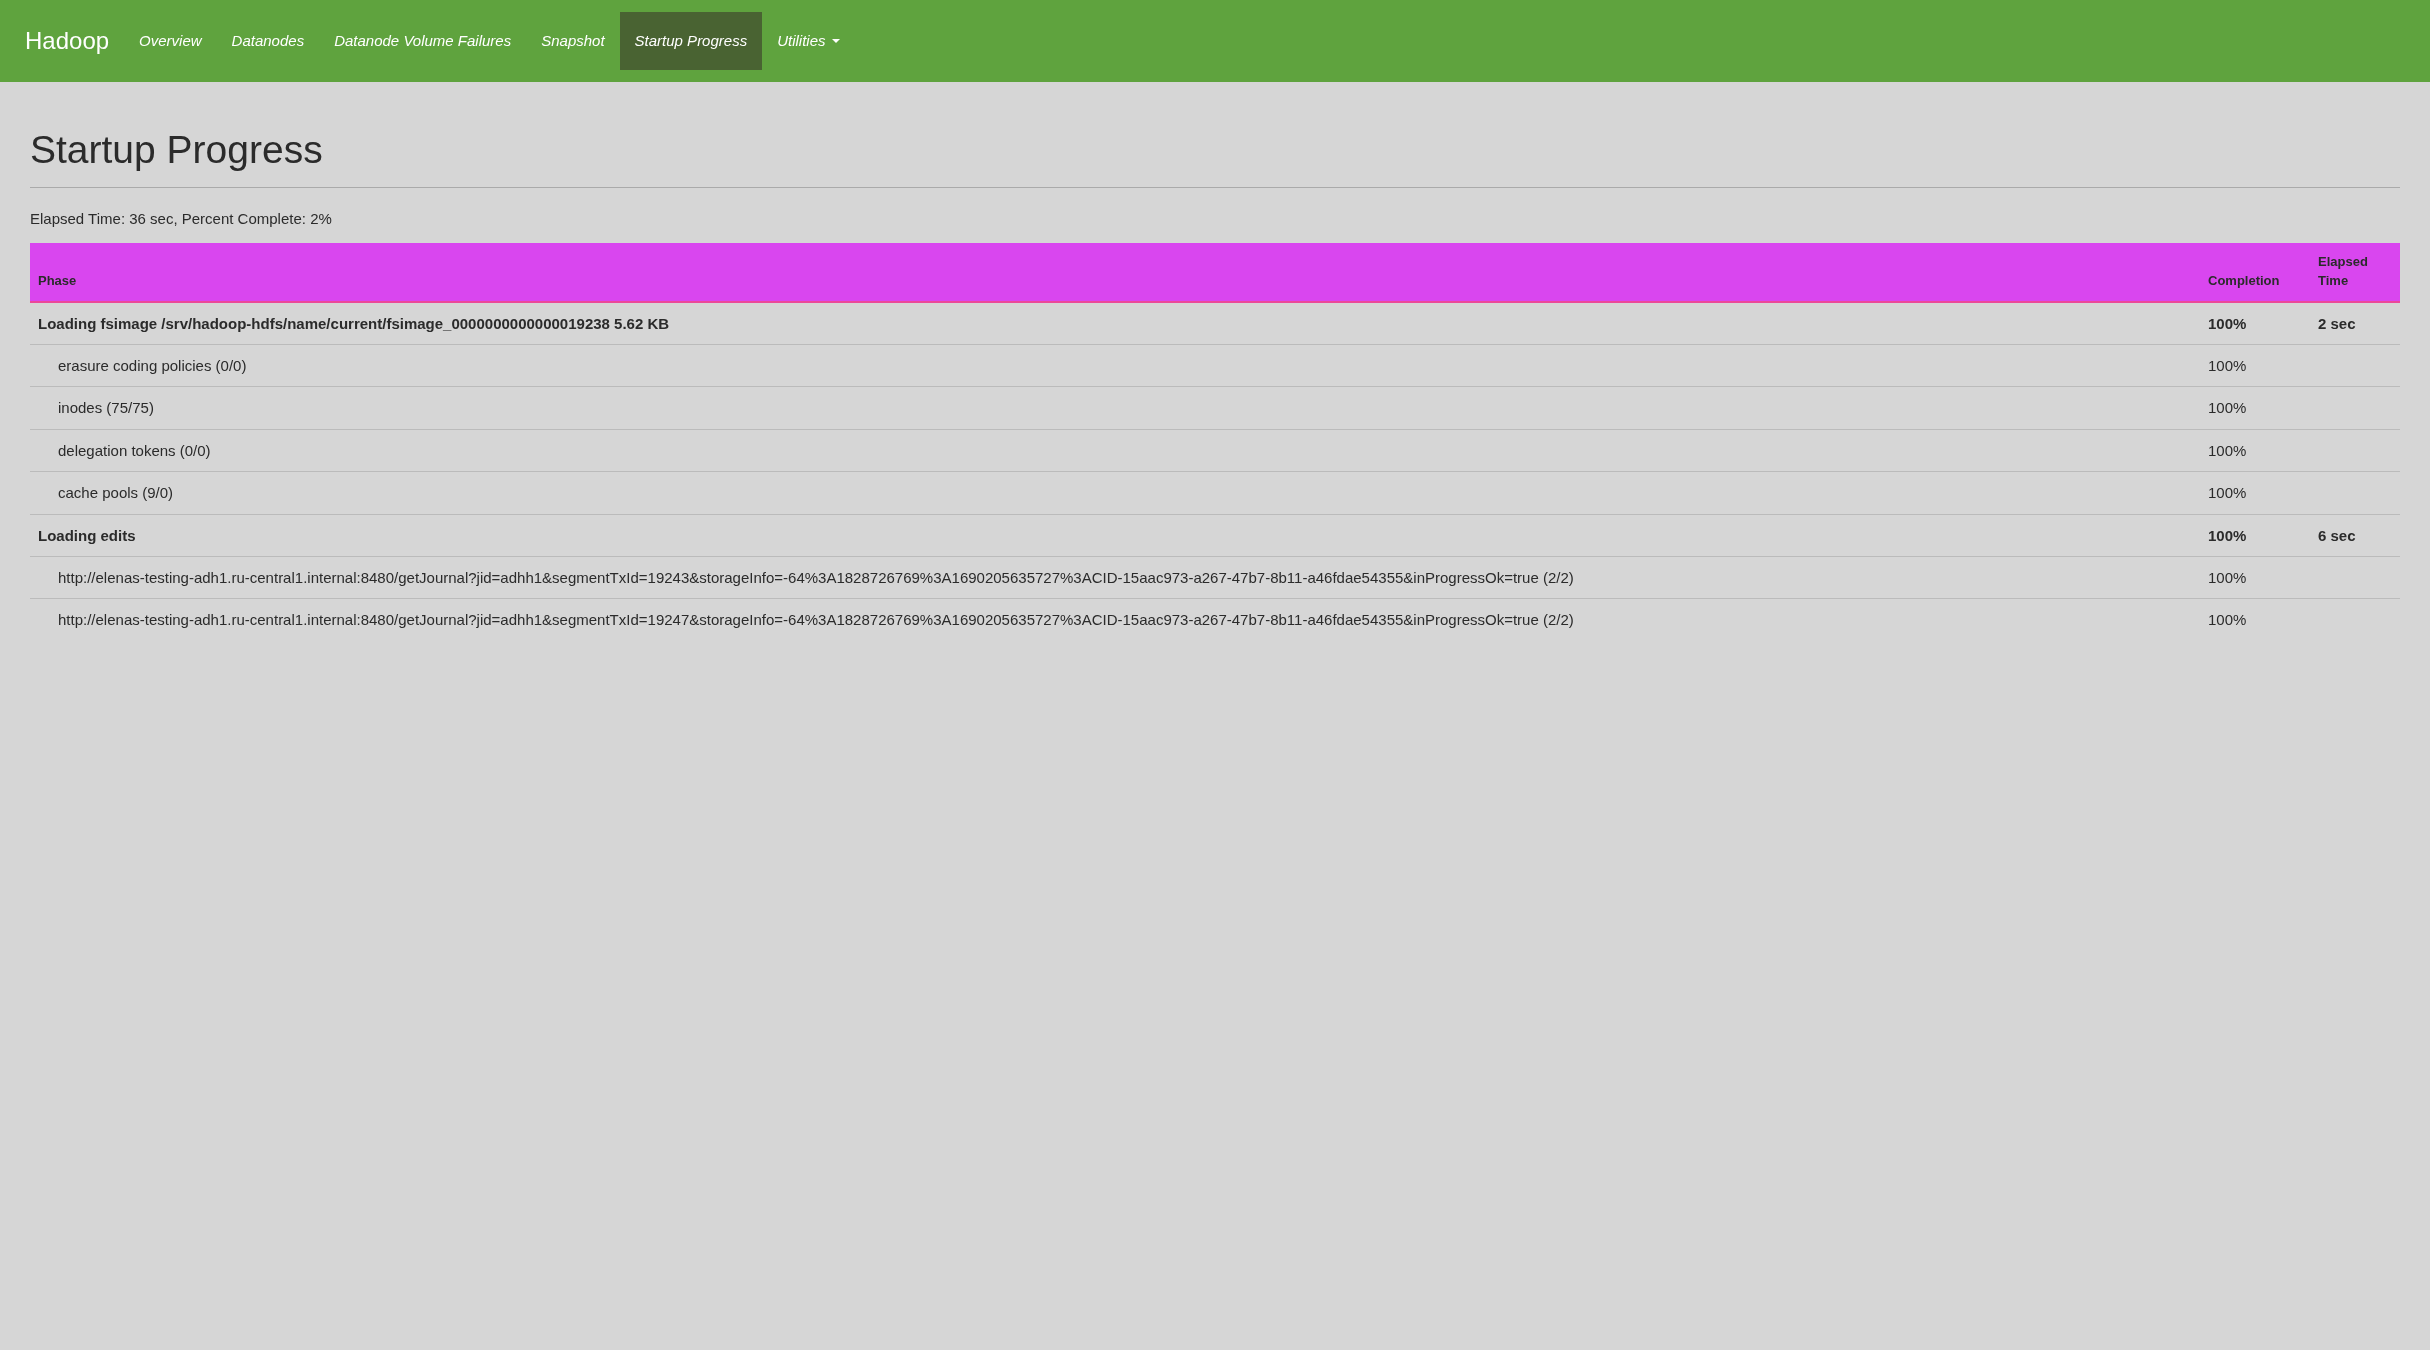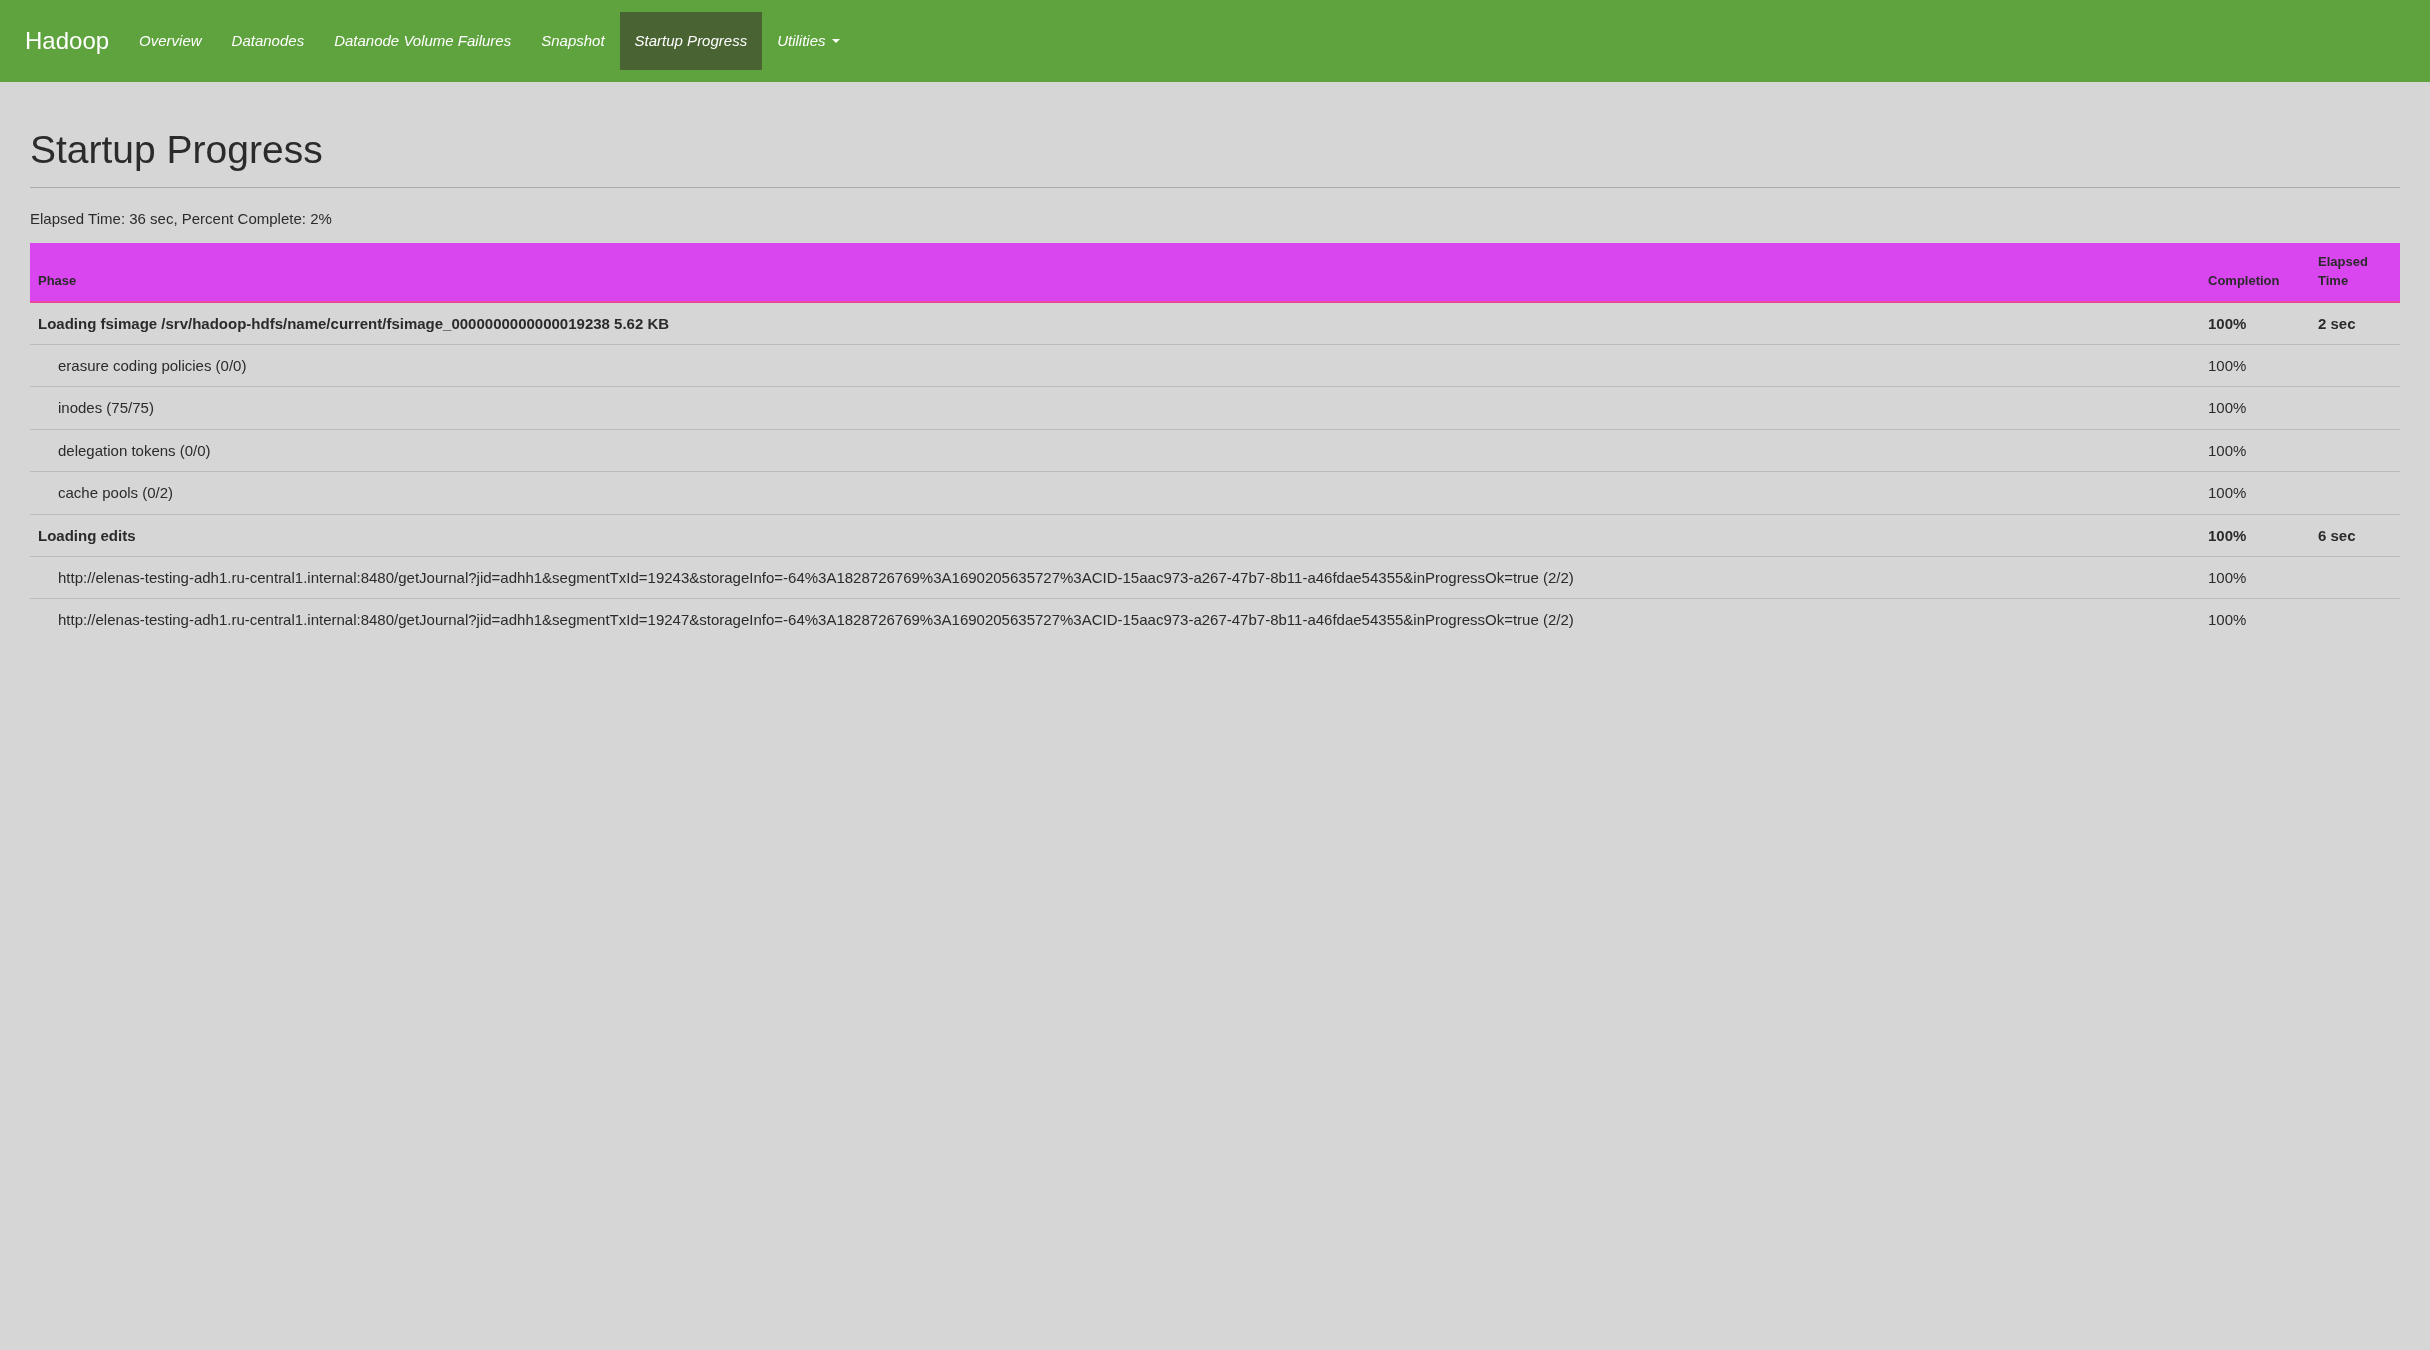--- a/index.html
+++ b/index.html
@@ -180,21 +180,21 @@
         <td class="phase-cell">inodes (75/75)</td>
         <td>100%</td>
         <td></td>
       </tr>
       <tr class="sub-row">
         <td class="phase-cell">delegation tokens (0/0)</td>
         <td>100%</td>
         <td></td>
       </tr>
       <tr class="sub-row">
-        <td class="phase-cell">cache pools (0/2)</td>
+        <td class="phase-cell">cache pools (9/0)</td>
         <td>100%</td>
         <td></td>
       </tr>
       <tr class="phase-row">
         <td class="phase-cell">Loading edits</td>
         <td>100%</td>
         <td>6 sec</td>
       </tr>
       <tr class="sub-row">
         <td class="phase-cell">http://elenas-testing-adh1.ru-central1.internal:8480/getJournal?jid=adhh1&amp;segmentTxId=19243&amp;storageInfo=-64%3A1828726769%3A1690205635727%3ACID-15aac973-a267-47b7-8b11-a46fdae54355&amp;inProgressOk=true (2/2)</td>

